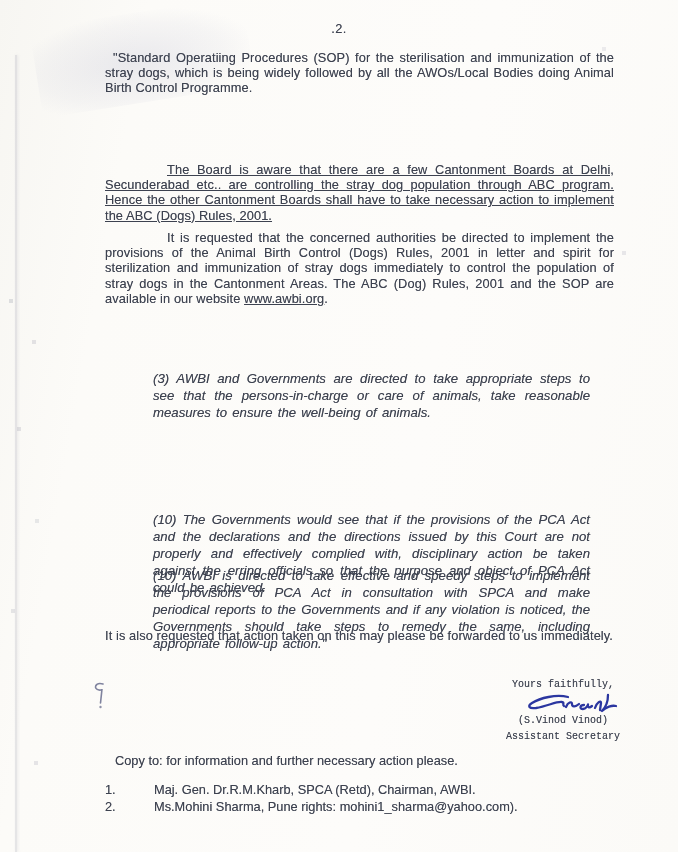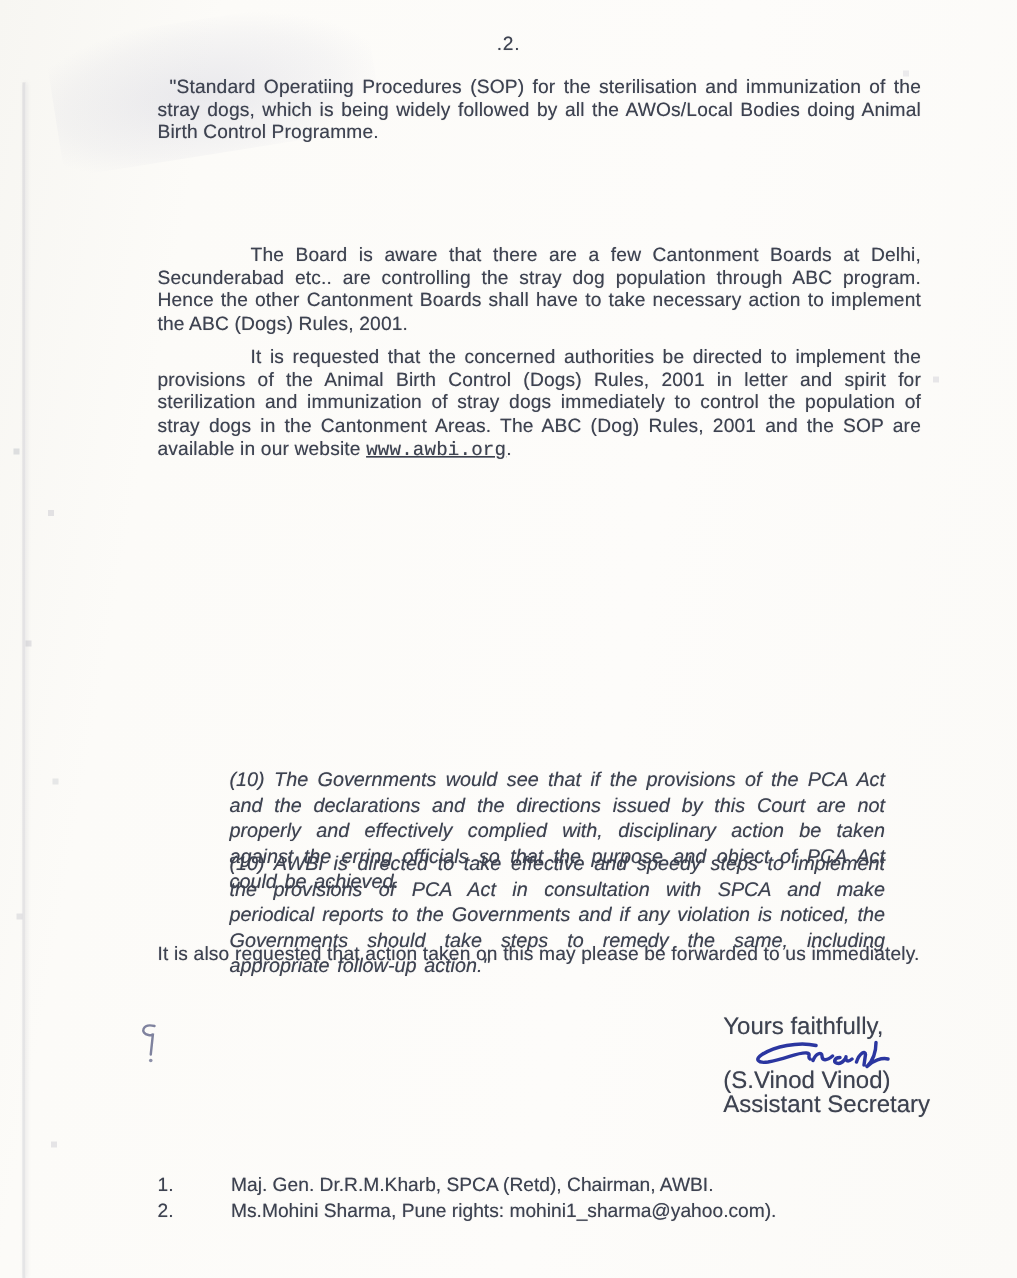--- a/index.html
+++ b/index.html
@@ -35,35 +35,35 @@
       623px 252px 0 1px rgba(150,150,170,.2),
       35px 762px 0 1px rgba(140,142,160,.2);
   }
   
   .blk{position:absolute;left:105px;right:64px;font-size:12.8px;line-height:15.2px;
        text-align:justify;letter-spacing:.1px;text-shadow:0 0 .5px rgba(61,66,80,.55);}
   .pageno{position:absolute;left:0;right:0;top:21px;text-align:center;font-size:12.8px;
           letter-spacing:.5px;text-shadow:0 0 .5px rgba(61,66,80,.55);}
   .p-sop{top:50px;text-indent:8px;}
   .p-dir{top:109px;text-indent:62px;}
-  .p-cant{top:162px;text-indent:62px;}
+  .p-cant{top:162px;text-indent:62px;text-decoration:underline;}
   .p-abc{top:230px;text-indent:62px;}
   .p-sc{top:316px;text-indent:88px;}
   .p-act{top:628px;text-align:left;}
   .quote{position:absolute;left:153px;right:88px;font-size:13.2px;line-height:17px;
          font-style:italic;text-align:justify;word-spacing:1.5px;
          text-shadow:0 0 .5px rgba(55,60,72,.55);}
   .q3{top:370px;}
   .q4{top:426px;}
   .q10{top:511px;}
   .q12{top:567px;}
-  .weblink{text-decoration:underline;font-family:Liberation Mono, monospace;}
+  .weblink{text-decoration:underline;}
   
-  .closing{position:absolute;top:677px;right:58px;font-size:16px;
-           line-height:16px;text-shadow:0 0 .5px rgba(61,66,80,.55);}
+  .closing{position:absolute;top:677px;right:58px;text-align:center;font-size:10px;
+           line-height:16px;text-shadow:0 0 .5px rgba(61,66,80,.55);font-family:Liberation Mono, monospace;}
   .sig-svg{display:block;margin:-1px 0 -5px 18px;}
   
   .copyto{position:absolute;left:115px;top:753px;font-size:12.8px;
           text-shadow:0 0 .5px rgba(61,66,80,.55);}
   .copy-items{position:absolute;left:105px;right:64px;top:782px;font-size:12.8px;
               line-height:16.5px;text-shadow:0 0 .5px rgba(61,66,80,.55);}
   .copy-row{display:flex;}
   .copy-num{width:49px;flex:0 0 49px;}
   .copy-text{flex:1;}
   .pen-mark{position:absolute;left:91px;top:681px;}
@@ -83,20 +83,21 @@
 
 
   <div class="blk p-cant">The Board is aware that there are a few Cantonment Boards at Delhi, Secunderabad etc.. are controlling the stray dog population through ABC program. Hence the other Cantonment Boards shall have to take necessary action to implement the ABC (Dogs) Rules, 2001.</div>
 
   <div class="blk p-abc">
     <span>It is requested that the concerned authorities be directed to implement the provisions of the Animal Birth Control (Dogs) Rules, 2001 in letter and spirit for sterilization and immunization of stray dogs immediately to control the population of stray dogs in the Cantonment Areas. The ABC (Dog) Rules, 2001 and the SOP are available in our website</span>
     <span class="weblink">www.awbi.org</span><span>.</span>
   </div>
 
 
+  <div class="quote q3">(3) AWBI and Governments are directed to take appropriate steps to see that the persons-in-charge or care of animals, take reasonable measures to ensure the well-being of animals.</div>
   <div class="quote q10">(10) The Governments would see that if the provisions of the PCA Act and the declarations and the directions issued by this Court are not properly and effectively complied with, disciplinary action be taken against the erring officials so that the purpose and object of PCA Act could be achieved.</div>
   <div class="quote q12">(10) AWBI is directed to take effective and speedy steps to implement the provisions of PCA Act in consultation with SPCA and make periodical reports to the Governments and if any violation is noticed, the Governments should take steps to remedy the same, including appropriate follow-up action."</div>
 
   <div class="blk p-act">It is also requested that action taken on this may please be forwarded to us immediately.</div>
 
   <svg class="pen-mark" width="18" height="32" viewBox="0 0 18 32">
     <path d="M 12 3 C 4 1 2 8 8 9 C 10 9.5 11 8.5 11 8 L 9.5 22" fill="none" stroke="rgba(95,100,135,.8)" stroke-width="1.6" stroke-linecap="round"></path>
     <circle cx="9.5" cy="26" r="1.2" fill="rgba(95,100,135,.7)"></circle>
   </svg>
 
@@ -106,20 +107,21 @@
       <path d="M 44 5 C 32 2 16 6 8 11 C 3 14 5 17 12 16 C 24 14 33 9 38 10 C 41 10.5 38 13 40 14
                M 42 15 C 44 10 48 9 48 12 C 48 15 51 15.5 55 12
                M 60 13 C 56 13 55 17 59 17 C 62 17 64 13 64 12.5 C 63.5 15 65 16.5 68 14
                M 71 16 C 73 10 77 8 77 11 L 76 18
                M 84 3 C 84 9 82 15 78 19 C 82 15 88 13 92 14" fill="none" stroke="#2b36a0" stroke-width="2.3" stroke-linecap="round" stroke-linejoin="round"></path>
     </svg>
     <div>(S.Vinod Vinod)</div>
     <div>Assistant Secretary</div>
   </div>
 
+  <div class="copyto">Copy to: for information and further necessary action please.</div>
   <div class="copy-items">
     <div class="copy-row">
       <span class="copy-num">1.</span>
       <span class="copy-text">Maj. Gen. Dr.R.M.Kharb, SPCA (Retd), Chairman, AWBI.</span>
     </div>
     <div class="copy-row">
       <span class="copy-num">2.</span>
       <span class="copy-text">Ms.Mohini Sharma, Pune rights: mohini1_sharma@yahoo.com).</span>
     </div>
   </div>

